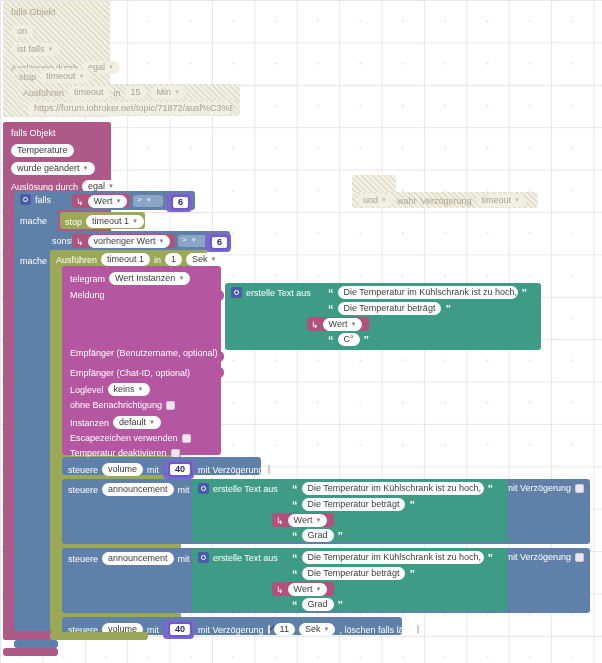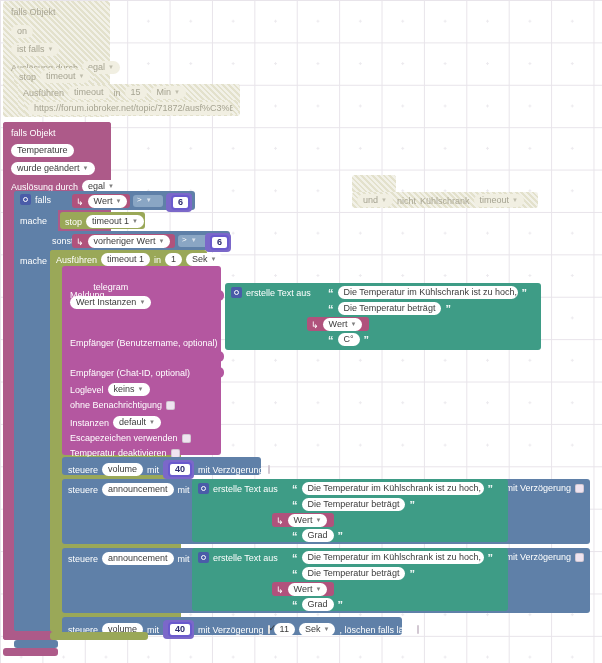--- a/index.html
+++ b/index.html
@@ -135,22 +135,22 @@
     <div class="field" style="position:absolute;left:4px;top:2px;width:205px;overflow:hidden;">https://forum.iobroker.net/topic/71872/ausf%C3%B…</div>
   </div>
 
   <div class="blk disabled" style="left:352px; top:175px; width:44px; height:18px;"></div>
   <div class="blk disabled" style="left:352px; top:192px; width:186px; height:16px;">
     <div class="row" style="padding:2px 5px;">
       <span class="field">
         <span>und</span>
         <span class="caret">▼</span>
       </span>
-      <span class="lbl">nicht</span>
-      <span class="lbl">Kühlschrank</span>
+      <span class="lbl">wahr</span>
+      <span class="lbl">Verzögerung</span>
       <span class="field">
         <span>timeout</span>
         <span class="caret">▼</span>
       </span>
     </div>
   </div>
 
   <div class="blk c-pink" style="left:3px; top:122px; width:108px; height:518px;"></div>
   <div class="blk c-pink" style="left:3px; top:122px; width:108px; height:68px;">
     <div class="lbl" style="position:absolute;left:8px;top:6px;">falls Objekt</div>
@@ -246,30 +246,30 @@
       <span class="lbl">in</span>
       <span class="field">1</span>
       <span class="field">
         <span>Sek</span>
         <span class="caret">▼</span>
       </span>
     </div>
   </div>
 
   <div class="blk c-mag" style="left:62px; top:266px; width:159px; height:189px;">
-    <div class="row" style="position:absolute;left:8px;top:16px;flex-direction:column;">
+    <div class="row" style="position:absolute;left:8px;top:6px;">
       <span class="lbl">telegram</span>
       <span class="field">
         <span>Wert Instanzen</span>
         <span class="caret">▼</span>
       </span>
     </div>
     <div class="lbl" style="position:absolute;left:8px;top:24px;">Meldung</div>
 
-    <div class="lbl" style="position:absolute;left:8px;top:72px;">Empfänger (Benutzername, optional)</div>
+    <div class="lbl" style="position:absolute;left:8px;top:82px;">Empfänger (Benutzername, optional)</div>
     <div class="lbl" style="position:absolute;left:8px;top:102px;">Empfänger (Chat-ID, optional)</div>
 
     <div class="row" style="position:absolute;left:8px;top:117px;">
       <span class="lbl">Loglevel</span>
       <span class="field">
         <span>keins</span>
         <span class="caret">▼</span>
       </span>
     </div>
 

